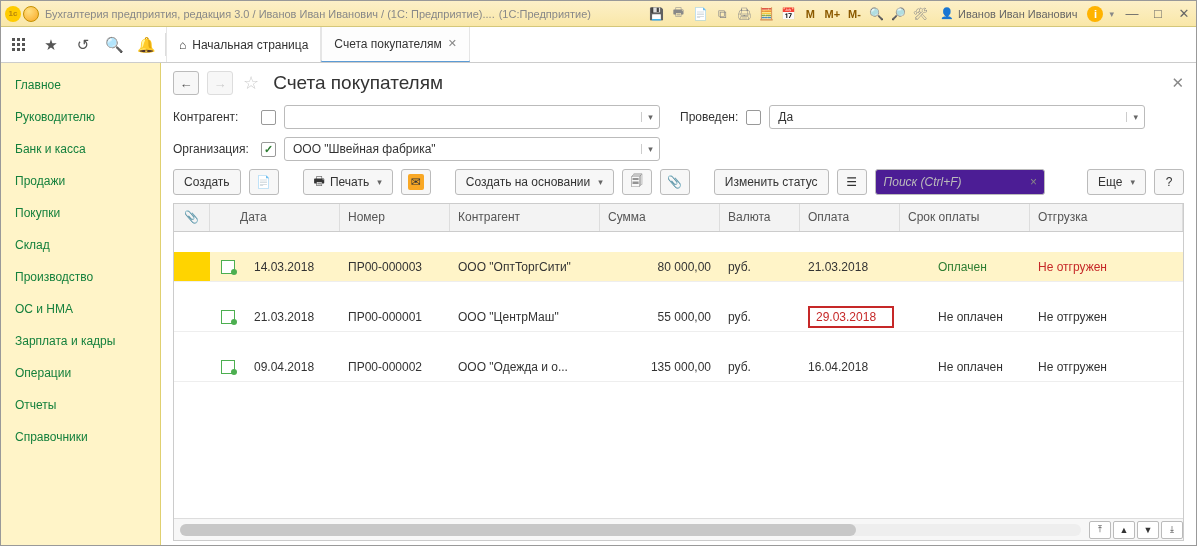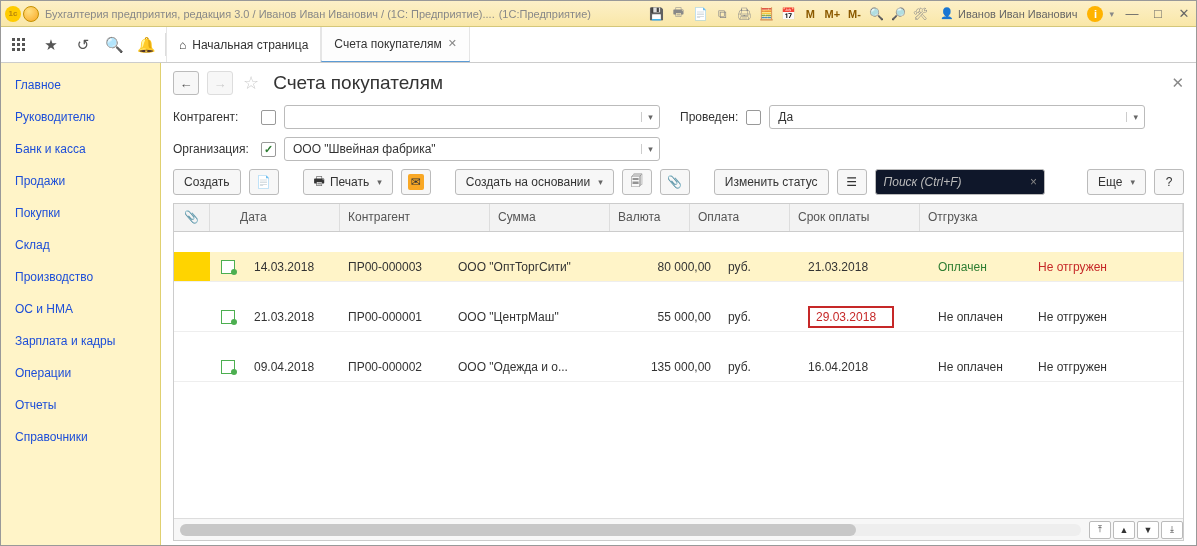--- a/index.html
+++ b/index.html
@@ -24,21 +24,21 @@
 .topnav .nicon { width: 20px; height: 20px; display: flex; align-items: center; justify-content: center; color: #555; font-size: 15px; }
 .topnav .divider { width:1px; background:#ddd; margin: 6px 0; }
 .topnav .tab { display: flex; align-items: center; padding: 0 12px; border-right: 1px solid #e5e5e5; border-left: 1px solid #e5e5e5; font-size: 12px; color: #333; gap:6px; }
 .topnav .tab.active { border-bottom: 2px solid #5b9bd5; background:#fdfdfd; position:relative;}
 .topnav .tab.active::after { content:''; position:absolute; bottom:-1px; left:0; right:0; height:1px; background:#fff;}
 .topnav .tab .close { color: #888; font-size: 11px; }
 
 
 .mainwrap { display: flex; height: calc(100% - 62px); }
 .sidebar { width: 160px; background: #fff4c8; border-right: 1px solid #e0d070; padding-top: 6px; }
-.sidebar .sitem { padding: 9px 14px; font-size: 12px; cursor: pointer; color: #1d4ed8; }
+.sidebar .sitem { padding: 9px 14px; font-size: 12px; cursor: pointer; color: #15803d; }
 
 .content { flex: 1; display: flex; flex-direction: column; padding: 8px 12px 4px 12px; position:relative;}
 .pagehead { display: flex; align-items: center; gap: 8px; margin-bottom: 10px; }
 .navarrow { width: 26px; height: 24px; border: 1px solid #bbb; border-radius: 3px; display:flex; align-items:center; justify-content:center; background:#f7f7f7; font-size:13px; color:#555;}
 .navarrow.disabled { color:#ccc; border-color:#ddd;}
 .star { font-size: 18px; color: #ccc; margin: 0 6px 0 2px; }
 .pagetitle { font-size: 19px; color: #333; }
 .pageclose { margin-left:auto; font-size:15px; color:#888; }
 
 
@@ -48,21 +48,21 @@
 .cbx.checked::after { content: '✓'; color: #2e7d32; font-weight: bold; font-size: 11px; }
 .combo { height: 24px; border: 1px solid #bbb; border-radius: 3px; display:flex; align-items:center; background:#fff; }
 .combo .val { flex:1; padding: 0 8px; font-size: 12px; }
 .combo .dd { width: 18px; border-left: 1px solid #ccc; display:flex; align-items:center; justify-content:center; font-size:9px; color:#666;}
 
 
 .toolbar { display: flex; align-items: center; gap: 8px; margin-bottom: 8px; flex-wrap: nowrap; }
 .btn { height: 26px; border: 1px solid #bbb; border-radius: 3px; background: #f7f7f7; display:flex; align-items:center; padding: 0 10px; font-size:12px; gap:5px; cursor:pointer;}
 .btn .dd { font-size: 9px; color:#666; margin-left:3px;}
 .iconbtn { width: 30px; padding:0; justify-content:center; }
-.searchbox { height: 26px; border: 1px solid #bbb; border-radius: 3px; background: #0f172a; display:flex; align-items:center; width: 170px;}
+.searchbox { height: 26px; border: 1px solid #bbb; border-radius: 3px; background: #4c1d95; display:flex; align-items:center; width: 170px;}
 .searchbox .sval { flex:1; padding: 0 8px; color:#bbb; font-size:12px; font-style:italic;}
 .searchbox .clr { width: 20px; text-align:center; color:#888;}
 
 
 .tablewrap { flex:1; border: 1px solid #ccc; overflow: hidden; display:flex; flex-direction:column;}
 .thead { display:flex; background: #f3f3f3; border-bottom: 1px solid #ccc; height: 28px; }
 .th { border-right: 1px solid #ddd; padding: 6px 8px; font-size: 12px; color:#555; }
 .tbody { flex:1; overflow:auto;}
 .tr { display:flex; height: 30px; border-bottom: 1px solid #eee; align-items:center;margin-top:20px;}
 .tr.sel { background: #fff4c8; }
@@ -253,20 +253,21 @@
         </div>
       <div class="btn iconbtn">
           <span>?</span>
         </div>
     </div>
 
     <div class="tablewrap">
       <div class="thead">
         <div class="th" style="width:36px; text-align:center;">📎</div>
         <div class="th c-date" style="width:166px px"><span style="margin-left:22px">Дата</span></div>
+        <div class="th c-num">Номер</div>
         <div class="th c-contr">Контрагент</div>
         <div class="th c-sum" style="text-align:left">Сумма</div>
         <div class="th c-cur">Валюта</div>
         <div class="th c-pay">Оплата</div>
         <div class="th c-due">Срок оплаты</div>
         <div class="th c-ship">Отгрузка</div>
       </div>
       <div class="tbody" id="tbody">
           <div class="tr sel">
             <div class="cmark"></div>

